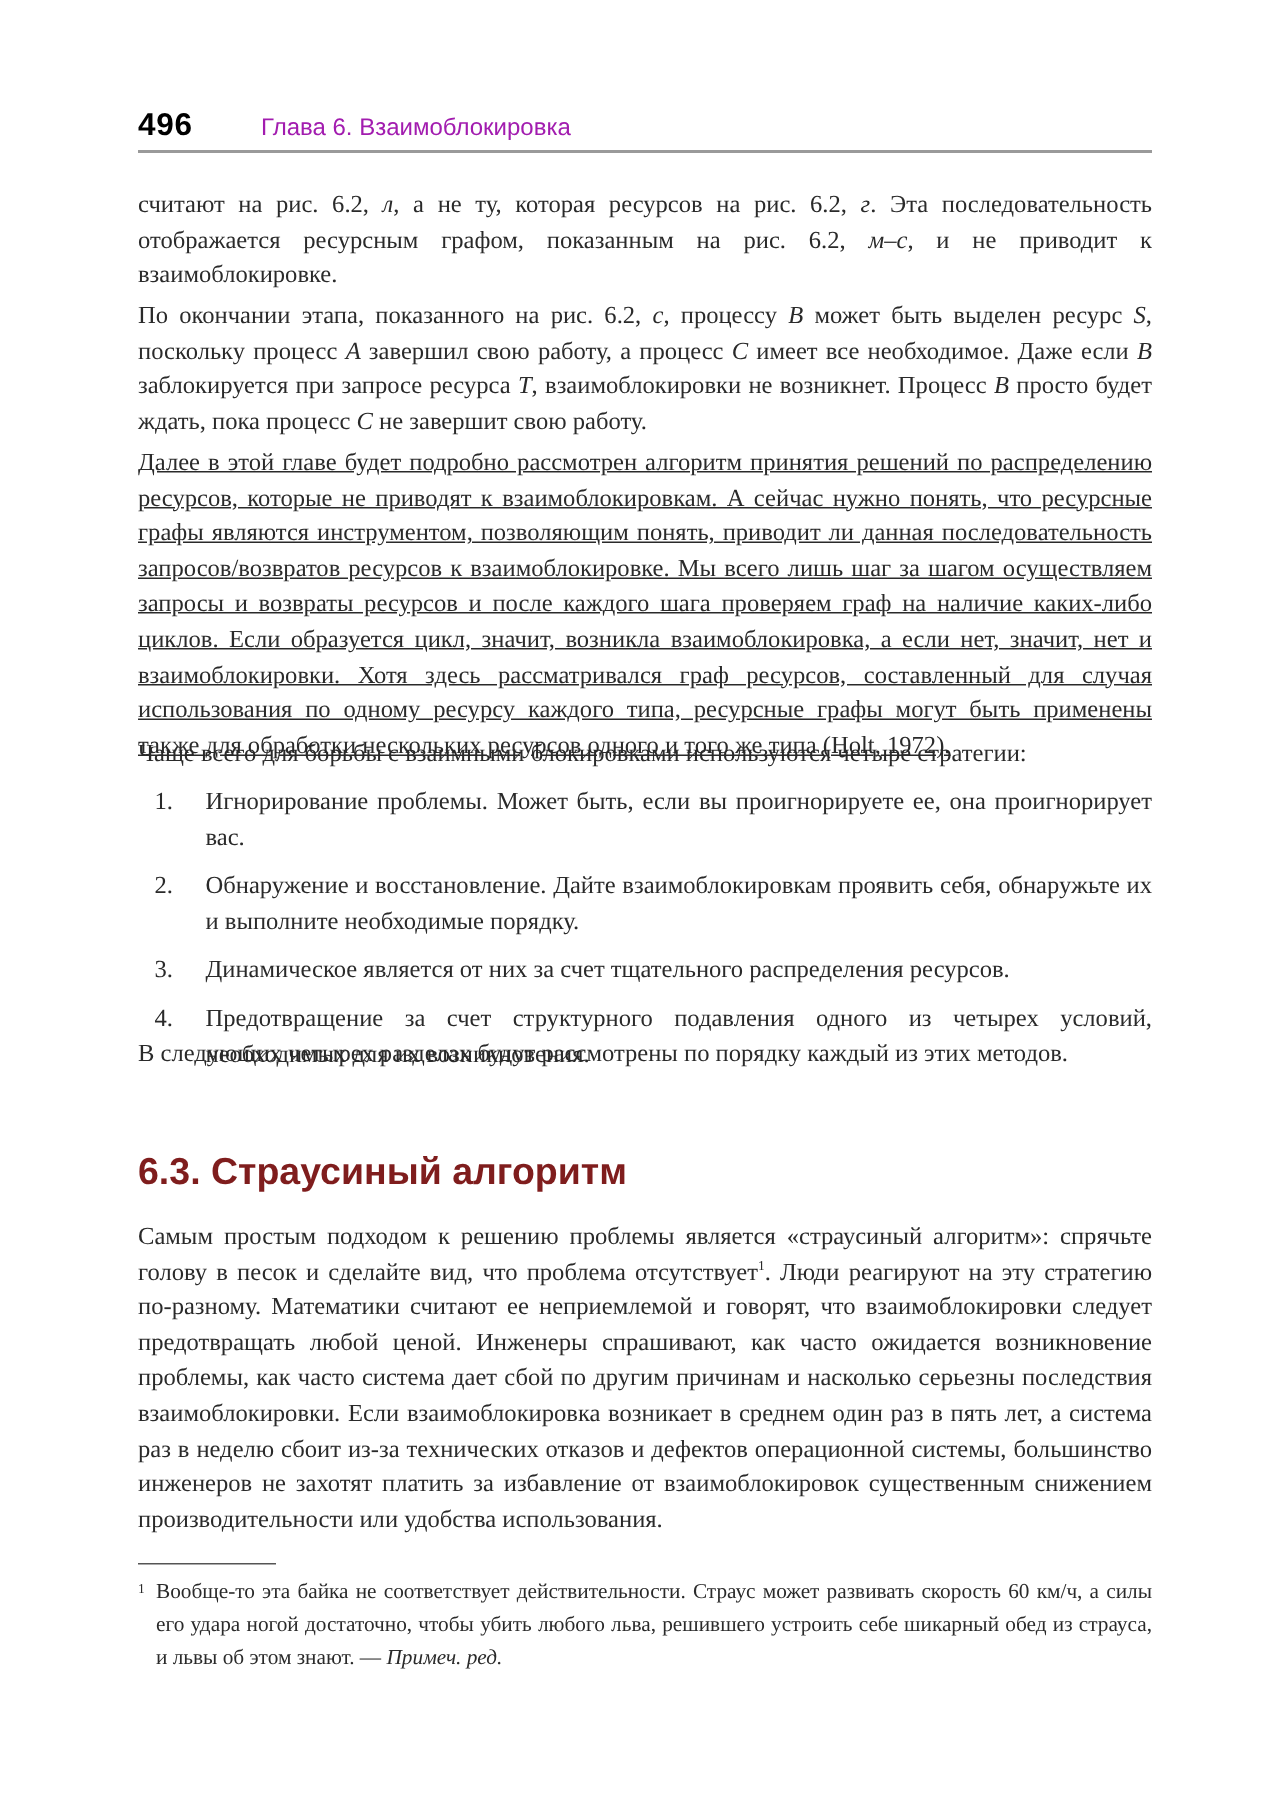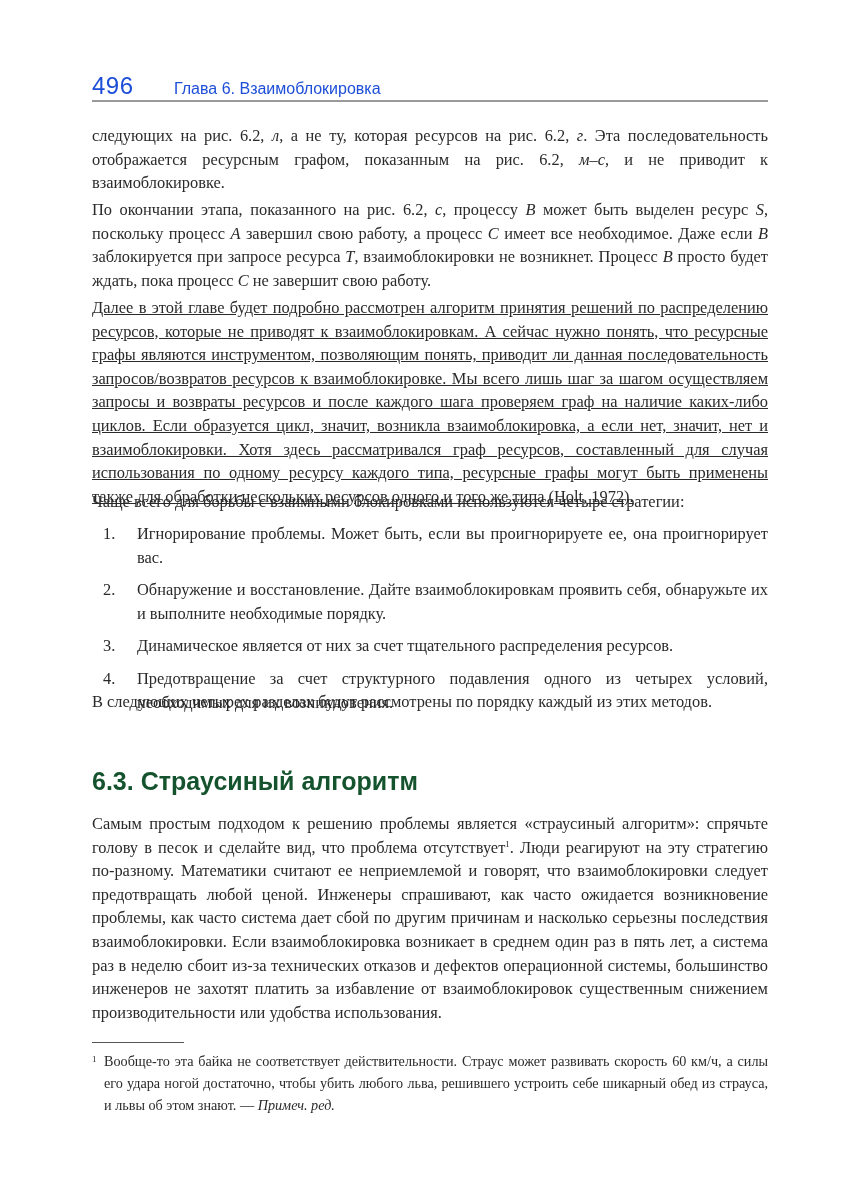--- a/index.html
+++ b/index.html
@@ -7,59 +7,59 @@
       width: 844px; height: 1200px; position: relative; overflow: hidden;
       color: #2a2a2a;
       font-family: "Liberation Serif", "DejaVu Serif", serif;
     }
     .page { position: absolute; left: 92px; top: 0; width: 676px; }
     .running-head {
       position: absolute; top: 72px; left: 0; width: 676px; height: 26px;
       display: flex; align-items: baseline;
       font-family: "Liberation Sans", "DejaVu Sans", sans-serif;
     }
-    .page-num { font-weight: normal; font-size: 24px; color: #1d4ed8; width: 82px; letter-spacing: 0.5px; }
-    .chapter { font-size: 16px; color: #1d4ed8; }
+    .page-num { font-weight: bold; font-size: 21px; color: #000000; width: 82px; letter-spacing: 0.5px; }
+    .chapter { font-size: 16px; color: #a21caf; }
     .head-rule { position: absolute; top: 100px; left: 0; width: 676px; height: 2px; background: #9a9a9a; }
     .body-text { position: absolute; left: 0; width: 676px; font-size: 16.4px; line-height: 23.6px; text-align: justify; }
     p { margin: 0; }
     .p1 { top: 124px; }
     .p2 { top: 198px; }
     .p3 { top: 296px; text-decoration: underline; }
     .p4 { top: 490px; }
     .list { top: 522px; }
     .list-item { display: flex; margin-bottom: 9px; }
     .list-num { width: 34px; padding-left: 11px; flex: none; }
     .list-text { flex: 1; text-align: justify; }
     .p5 { top: 690px; }
     .section-title {
       position: absolute; top: 746px; left: 0;
       font-family: "Liberation Sans", "DejaVu Sans", sans-serif;
-      font-weight: bold; font-size: 25px; color: #14532d;
+      font-weight: bold; font-size: 25px; color: #7f1d1d;
     }
     .p6 { top: 812px; }
     .fn-rule { position: absolute; top: 1042px; left: 0; width: 92px; height: 1px; background: #555; }
     .footnote { position: absolute; top: 1050px; left: 0; width: 676px; font-size: 14.2px; line-height: 22px; display: flex; }
     .fn-mark { font-size: 9px; line-height: 14px; width: 12px; flex: none; padding-top: 2px; }
     .fn-text { flex: 1; text-align: justify; }
     i { font-style: italic; }
     sup { font-size: 9px; line-height: 0; }
   </style>
 </head>
 <body>
 
 <div class="page">
 
   <div class="running-head">
     <span class="page-num">496</span>
     <span class="chapter">Глава 6. Взаимоблокировка</span>
   </div>
   <div class="head-rule"></div>
 
-  <p class="body-text p1"><span>следующих на рис. 6.2, </span><i>л</i><span>, а не ту, которая ресурсов на рис. 6.2, </span><i>г</i><span>. Эта последовательность отображается ресурсным графом, показанным на рис. 6.2, </span><i>м–с</i><span>, и не приводит к взаимоблокировке.</span></p>
+  <p class="body-text p1"><span>считают на рис. 6.2, </span><i>л</i><span>, а не ту, которая ресурсов на рис. 6.2, </span><i>г</i><span>. Эта последовательность отображается ресурсным графом, показанным на рис. 6.2, </span><i>м–с</i><span>, и не приводит к взаимоблокировке.</span></p>
 
   <p class="body-text p2"><span>По окончании этапа, показанного на рис. 6.2, </span><i>с</i><span>, процессу </span><i>B</i><span> может быть выделен ресурс </span><i>S</i><span>, поскольку процесс </span><i>A</i><span> завершил свою работу, а процесс </span><i>C</i><span> имеет все необходимое. Даже если </span><i>B</i><span> заблокируется при запросе ресурса </span><i>T</i><span>, взаимоблокировки не возникнет. Процесс </span><i>B</i><span> просто будет ждать, пока процесс </span><i>C</i><span> не завершит свою работу.</span></p>
 
   <p class="body-text p3">Далее в этой главе будет подробно рассмотрен алгоритм принятия решений по распределению ресурсов, которые не приводят к взаимоблокировкам. А сейчас нужно понять, что ресурсные графы являются инструментом, позволяющим понять, приводит ли данная последовательность запросов/возвратов ресурсов к взаимоблокировке. Мы всего лишь шаг за шагом осуществляем запросы и возвраты ресурсов и после каждого шага проверяем граф на наличие каких-либо циклов. Если образуется цикл, значит, возникла взаимоблокировка, а если нет, значит, нет и взаимоблокировки. Хотя здесь рассматривался граф ресурсов, составленный для случая использования по одному ресурсу каждого типа, ресурсные графы могут быть применены также для обработки нескольких ресурсов одного и того же типа (Holt, 1972).</p>
 
   <p class="body-text p4">Чаще всего для борьбы с взаимными блокировками используются четыре стратегии:</p>
 
   <div class="body-text list">
     <div class="list-item">
       <span class="list-num">1.</span>

